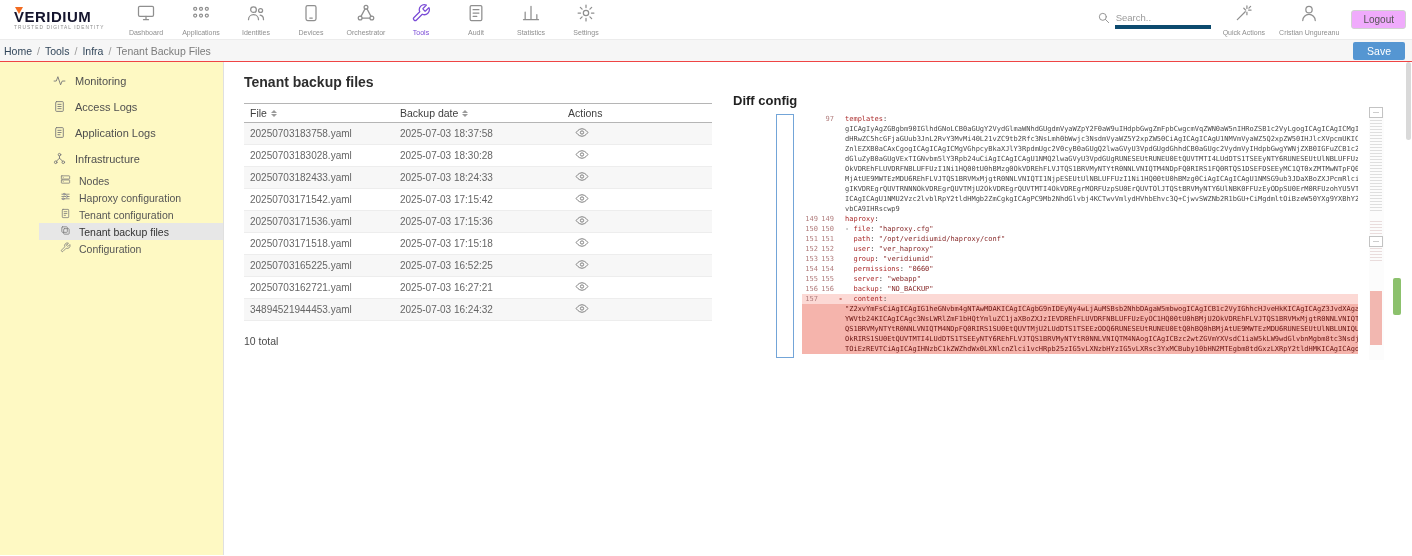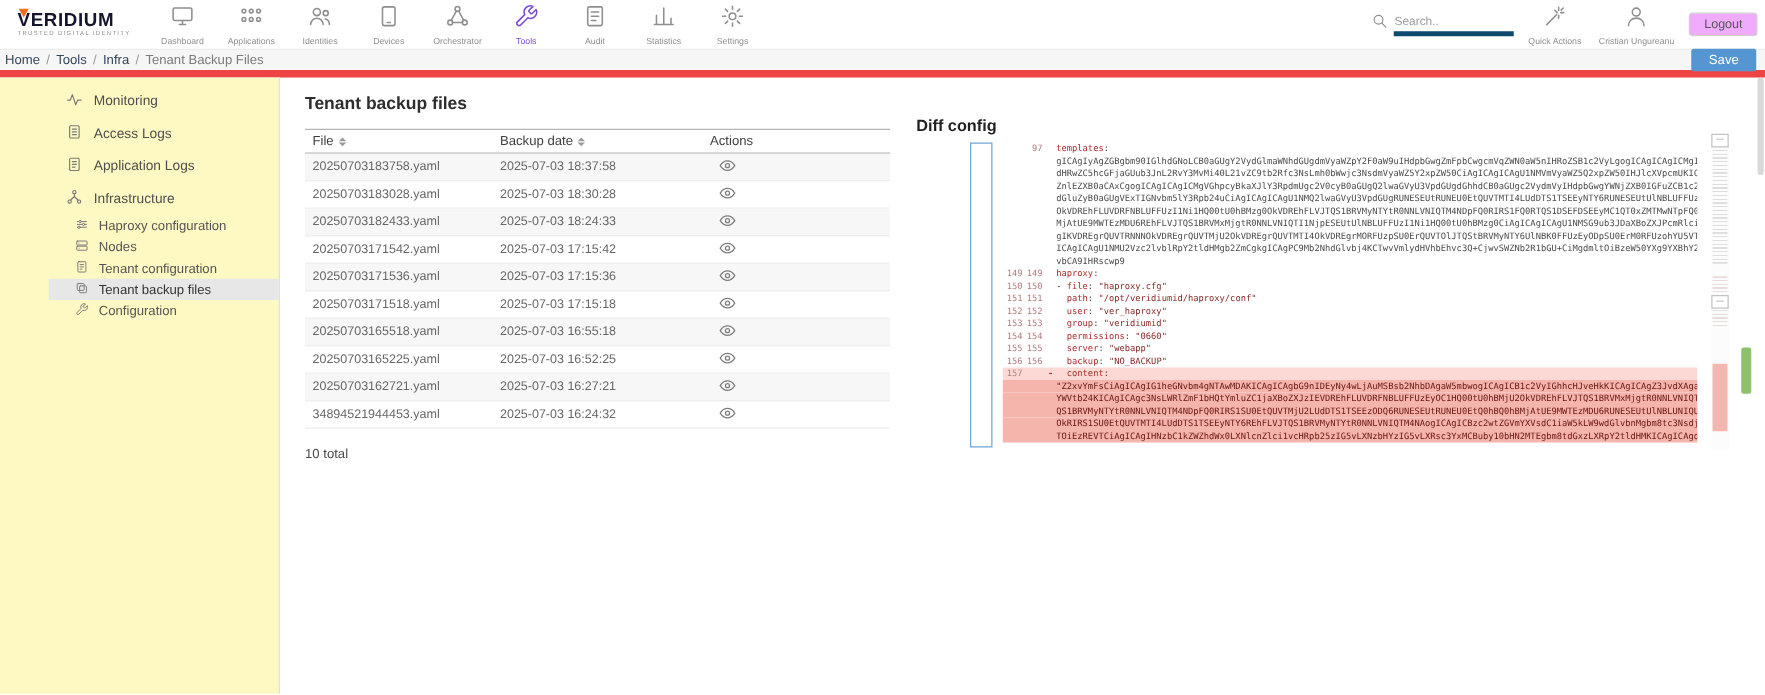--- a/index.html
+++ b/index.html
@@ -23,21 +23,21 @@
 
   .topbar-right { margin-left:auto; display:flex; align-items:center; gap:10px; }
   .searchbox { display:flex; align-items:flex-end; gap:4px; }
   .searchbox svg { width:14px; height:14px; stroke:#8f8f8f; fill:none; stroke-width:1.6; stroke-linecap:round; }
   .search-input { border:none; border-bottom:4px solid #0c4a6e; width:96px; font-size:9.5px; padding:2px 1px; color:#555; outline:none; background:transparent; font-family:"Liberation Sans",sans-serif; }
   .search-input::placeholder { color:#9a9a9a; }
   .small-col { width:auto; padding:0 2px; }
   .logout-btn { background:#f0abfc; border:1px solid #d2d2d2; border-radius:3px; font-size:10px; color:#555; padding:3px 11px; cursor:pointer; font-family:"Liberation Sans",sans-serif; }
 
   
-  .crumbbar { height:22px; background:#f6f6f6; border-bottom:6px solid #ef4444; display:flex; align-items:center; padding:0 7px 0 4px; }
+  .crumbbar { height:22px; background:#f6f6f6; border-bottom:1px solid #ef4444; display:flex; align-items:center; padding:0 7px 0 4px; }
   .breadcrumb { display:flex; align-items:center; gap:5px; font-size:10.5px; }
   .crumb-link { color:#33475b; cursor:pointer; }
   .crumb-sep { color:#9a9a9a; }
   .crumb-current { color:#7b7b7b; }
   .save-btn { margin-left:auto; background:#5596d2; color:#fff; border:none; border-radius:2px; font-size:10.5px; padding:3px 14px; cursor:pointer; font-family:"Liberation Sans",sans-serif; }
 
   
   .main { display:flex; height:493px; }
 
   
@@ -250,34 +250,34 @@
               <circle cx="12" cy="5" r="2.4"></circle>
               <circle cx="5" cy="19" r="2.4"></circle>
               <circle cx="19" cy="19" r="2.4"></circle>
               <path d="M12 7.4v4.1M12 11.5 6.2 17M12 11.5l5.8 5.5"></path>
             </svg></span>
         <span>Infrastructure</span>
       </div>
 
       <div class="sb-sub">
         <span><svg viewBox="0 0 24 24">
+              <rect x="3" y="4" width="18" height="7" rx="1"></rect>
+              <rect x="3" y="13" width="18" height="7" rx="1"></rect>
+              <path d="M7 7.5h.01M7 16.5h.01"></path>
+            </svg></span>
+        <span>Nodes</span>
+      </div>
+      <div class="sb-sub">
+        <span><svg viewBox="0 0 24 24">
               <path d="M4 7h16M4 12h16M4 17h16"></path>
               <circle cx="9" cy="7" r="2" fill="#fff"></circle>
               <circle cx="15" cy="12" r="2" fill="#fff"></circle>
               <circle cx="7" cy="17" r="2" fill="#fff"></circle>
             </svg></span>
         <span>Haproxy configuration</span>
-      </div>
-      <div class="sb-sub">
-        <span><svg viewBox="0 0 24 24">
-              <rect x="3" y="4" width="18" height="7" rx="1"></rect>
-              <rect x="3" y="13" width="18" height="7" rx="1"></rect>
-              <path d="M7 7.5h.01M7 16.5h.01"></path>
-            </svg></span>
-        <span>Nodes</span>
       </div>
       <div class="sb-sub">
         <span><svg viewBox="0 0 24 24">
               <rect x="5" y="3" width="14" height="18" rx="1.5"></rect>
               <path d="M9 8h6M9 12h6M9 16h3"></path>
             </svg></span>
         <span>Tenant configuration</span>
       </div>
       <div class="sb-sub selected">
         <span><svg viewBox="0 0 24 24">
@@ -391,32 +391,20 @@
               <div class="td">
                 <button class="eye-btn">
                   <span><svg viewBox="0 0 24 18">
                       <path d="M2 9s4-6.5 10-6.5S22 9 22 9s-4 6.5-10 6.5S2 9 2 9z"></path>
                       <circle cx="12" cy="9" r="2.8"></circle>
                     </svg></span>
                 </button>
               </div>
             </div>
 
-            <div class="trow">
-              <div class="td">20250703165518.yaml</div>
-              <div class="td">2025-07-03 16:55:18</div>
-              <div class="td">
-                <button class="eye-btn">
-                  <span><svg viewBox="0 0 24 18">
-                      <path d="M2 9s4-6.5 10-6.5S22 9 22 9s-4 6.5-10 6.5S2 9 2 9z"></path>
-                      <circle cx="12" cy="9" r="2.8"></circle>
-                    </svg></span>
-                </button>
-              </div>
-            </div>
 
             <div class="trow">
               <div class="td">20250703165225.yaml</div>
               <div class="td">2025-07-03 16:52:25</div>
               <div class="td">
                 <button class="eye-btn">
                   <span><svg viewBox="0 0 24 18">
                       <path d="M2 9s4-6.5 10-6.5S22 9 22 9s-4 6.5-10 6.5S2 9 2 9z"></path>
                       <circle cx="12" cy="9" r="2.8"></circle>
                     </svg></span>

